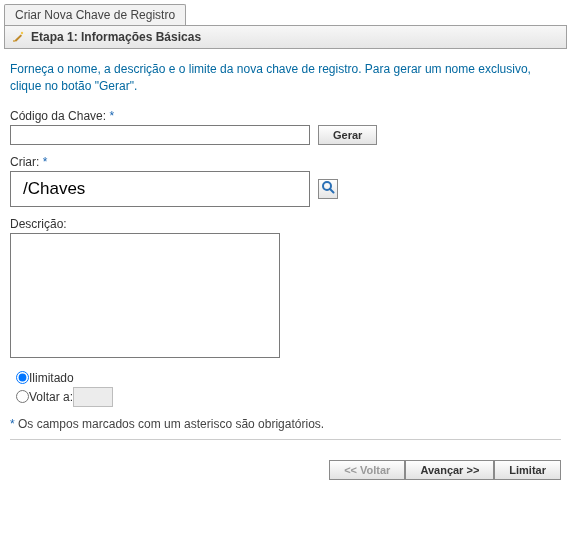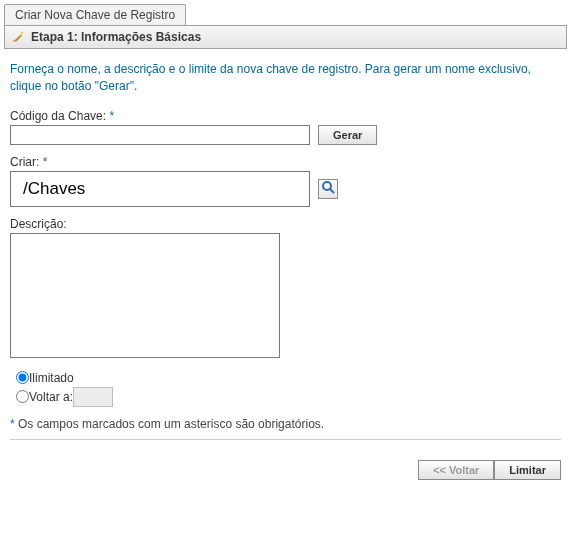--- a/index.html
+++ b/index.html
@@ -144,14 +144,15 @@
   <div class="footnote">
     <span class="req">*</span>
     <span class="ftxt">Os campos marcados com um asterisco são obrigatórios.</span>
   </div>
 
   <hr class="sep">
 </div>
 
 <div class="footer-btns">
   <button class="btn disabled" disabled="">&lt;&lt; Voltar</button>
+  <button class="btn">Avançar &gt;&gt;</button>
   <button class="btn">Limitar</button>
 </div>
 
 </body></html>

